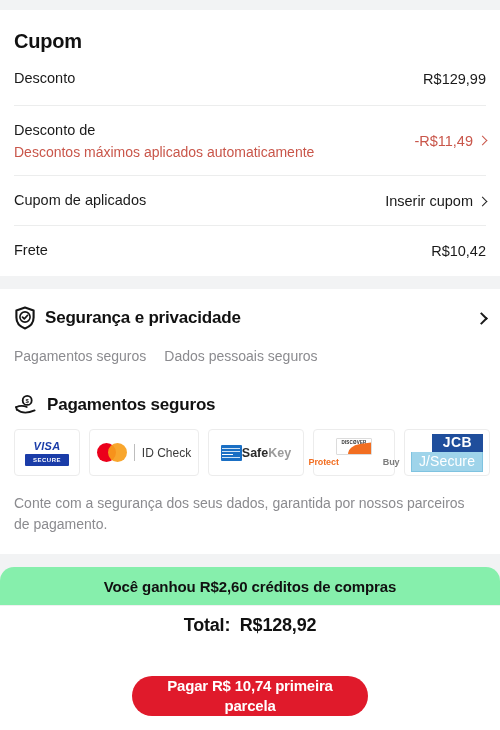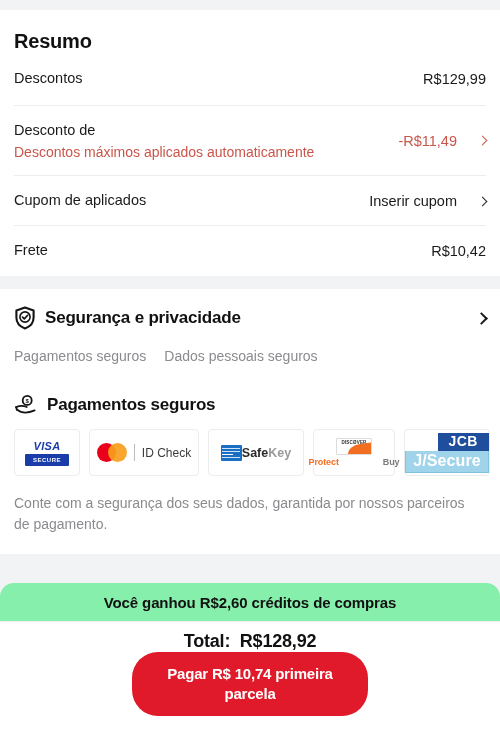--- a/index.html
+++ b/index.html
@@ -26,21 +26,21 @@
   .row {
     display:flex; align-items:center; justify-content:space-between;
     min-height:31px;
   }
   .row-line { border-top:1px solid #eceded; }
   .row-pad { padding:15px 0 14px 0; }
   .row-label { font-size:14.5px; color:#1a1a1a; line-height:1.35; }
   .row-value { font-size:14.5px; color:#1a1a1a; white-space:nowrap; }
   .row-left { display:flex; flex-direction:column; gap:3px; }
   .discount-sub { font-size:14px; color:#c9564a; line-height:1.3; }
-  .row-right { display:flex; align-items:center; gap:22px; }
+  .row-right { display:flex; align-items:center; gap:6px; }
   .val-discount { font-size:14.5px; color:#c9564a; }
   .chev {
     display:inline-block; width:7px; height:7px;
     border-right:1.6px solid #555; border-top:1.6px solid #555;
     transform:rotate(45deg); position:relative; top:0px;
   }
   .chev.red { border-color:#c9564a; }
   .chev.dark { border-color:#222; }
   .chev.big {
     width:9px; height:9px; border-right-width:2px; border-top-width:2px;
@@ -125,21 +125,21 @@
   .db-txt { font-size:9px; font-weight:bold; color:#f26e21; letter-spacing:-0.1px; }
   .db-txt span.g { color:#7c7c7c;margin-left:44px; }
 
   
   .jcb-wrap { display:flex; flex-direction:column; align-items:flex-end; }
   .jcb-top {
     background:#1f4e9c; color:#fff; font-size:14px; font-weight:bold;
     padding:1px 11px 2px; letter-spacing:0.4px; line-height:1.05;
   }
   .jcb-bot {
-    background:#9fd4ea; color:#ffffff; font-size:16px; font-weight:bold;
+    background:#9fd4ea; color:#ffffff; font-size:14px; font-weight:normal;
     padding:1px 7px 2px; letter-spacing:0.1px; line-height:1.15;
     border:1px solid #7fc3e0; border-top:none;
   }
 
   .partner-note {
     font-size:14px; color:#8b8b8f; line-height:1.45;
     padding-top:17px; padding-bottom:20px; max-width:462px;
   }
 
   
@@ -157,41 +157,42 @@
     border-top:1px solid #f0f0f0;
     flex-direction:column;
   }
   .totals { display:flex; flex-direction:column; gap:4px; }
   .total-main { font-size:18px; font-weight:bold; color:#111; letter-spacing:-0.2px; }
   .total-main .lbl { font-weight:bold; }
   .total-sub { font-size:14px; font-weight:bold; color:#111; padding-left:12px; letter-spacing:-0.1px; }
   .pay-btn {
     background:#e01a2b; color:#fff; border:none; border-radius:26px;
     font-size:15px; font-weight:bold; line-height:1.35;
-    width:236px; height:64px; letter-spacing:-0.2px;
+    width:236px; height:40px; letter-spacing:-0.2px;
     display:flex; align-items:center; justify-content:center; text-align:center;
     padding:0 14px; cursor:pointer;
     font-family:"Liberation Sans", sans-serif;
+    margin-top:40px;
   }
 
   svg { display:block; }
 </style>
 </head>
 <body>
 
 <div class="screen">
 
   <div class="gap" style="height:10px"></div>
 
   <div class="card">
     <div class="resumo">
-      <div class="resumo-title">Resumo</div>
+      <div class="resumo-title">Cupom</div>
 
       <div class="row row-pad" style="padding-top:0;padding-bottom:16px;">
-        <div class="row-label">Descontos</div>
+        <div class="row-label">Desconto</div>
         <div class="row-value">R$129,99</div>
       </div>
 
       <div class="row row-line row-pad">
         <div class="row-left">
           <div class="row-label">Desconto de</div>
           <div class="discount-sub">Descontos máximos aplicados automaticamente</div>
         </div>
         <div class="row-right">
           <div class="val-discount">-R$11,49</div>

